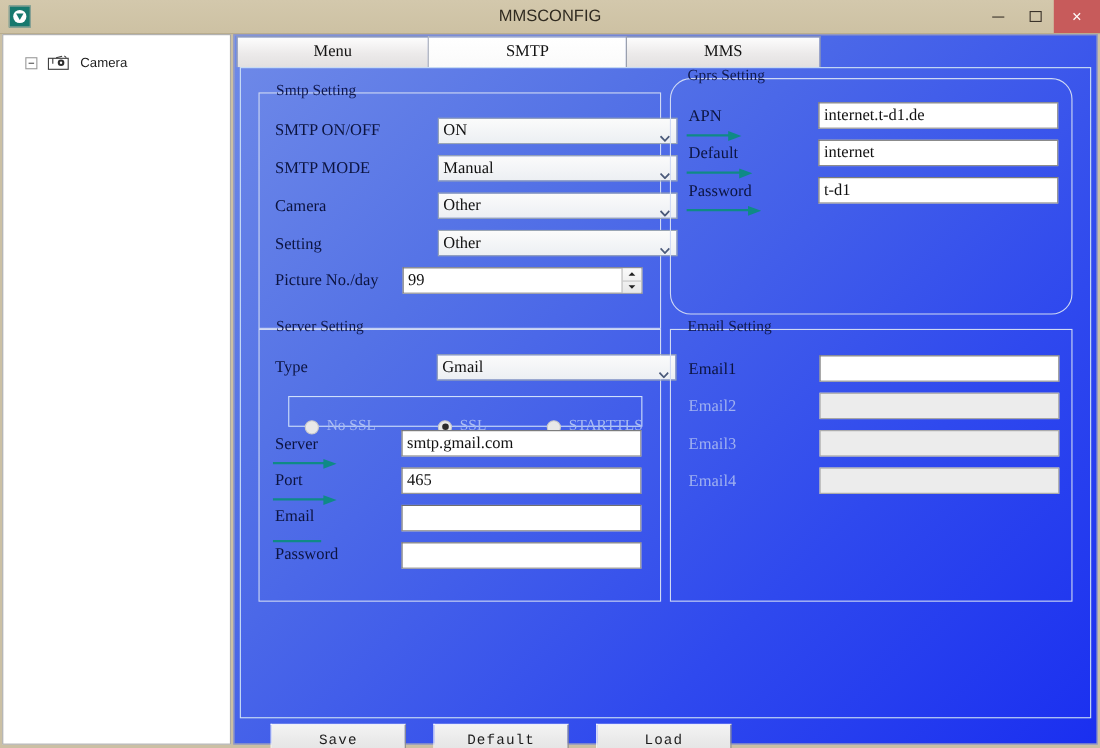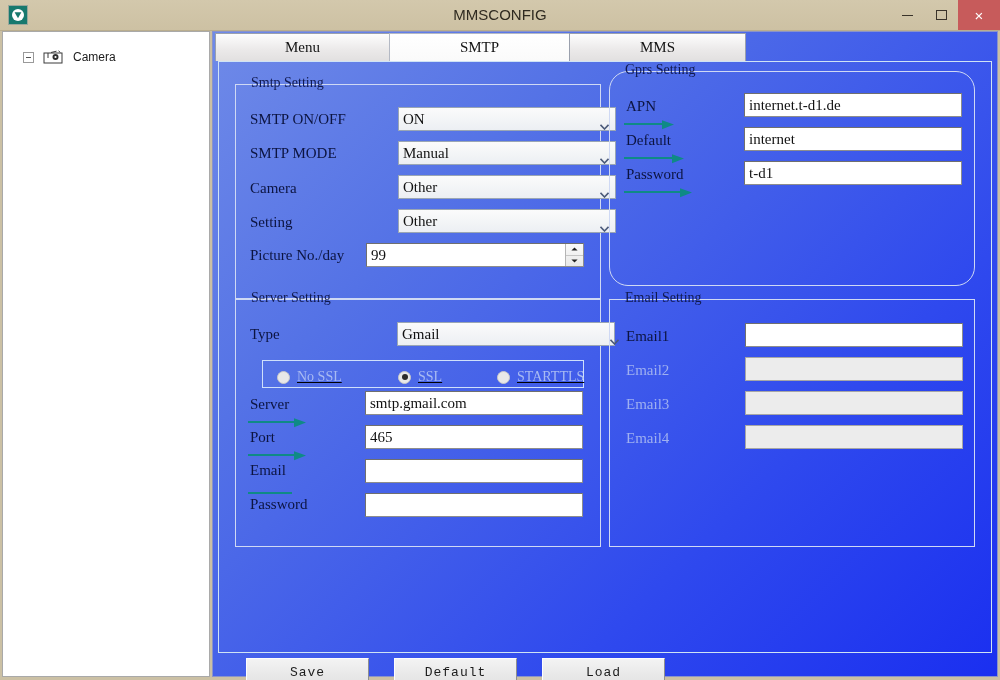--- a/index.html
+++ b/index.html
@@ -221,22 +221,22 @@
 
   
   #ssl-panel {
     position: absolute;
     left: 26px; top: 60px;
     width: 322px; height: 28px;
     border: 1px solid #cfe0fb;
     box-sizing: border-box;
   }
   .radio-item {
-    position: absolute; top: 8px;
-    display: flex; align-items: center; text-decoration: underline;
+    position: absolute; top: 19px;
+    display: flex; align-items: center;
   }
   .radio-dot {
     width: 13px; height: 13px; border-radius: 50%;
     background: #e8e8e8;
     border: 1px solid #c9c9c9;
     box-sizing: border-box;
     margin-right: 7px;
     display: flex; align-items: center; justify-content: center;
   }
   .radio-dot.checked::after {
@@ -426,21 +426,21 @@
 
         <input class="ui" style="left: 134px; top: 21px; width: 218px;" value="internet.t-d1.de">
         <input class="ui" style="left: 134px; top: 55px; width: 218px;" value="internet">
         <input class="ui" style="left: 134px; top: 89px; width: 218px;" value="t-d1">
       </div>
 
       <div class="group" id="grp-server">
         <div class="group-title">Server Setting</div>
 
         <div class="fld-label" style="left:14px; top:26px;">Type</div>
-        <div class="sel-wrap" style="left:129px; top:22px; width:218px; height:24px;padding-left:11px;">
+        <div class="sel-wrap" style="left:129px; top:22px; width:218px; height:24px;">
           <select class="ui" style="left:0; top:0; width:218px;">
             <option>Gmail</option>
           </select>
           <span class="sel-arrow">
             <svg width="9" height="6" viewBox="0 0 9 6">
                 <path d="M0.5 0.8 L4.5 5 L8.5 0.8" fill="none" stroke="#4b5a7a" stroke-width="1.6"></path>
               </svg>
           </span>
         </div>
 

